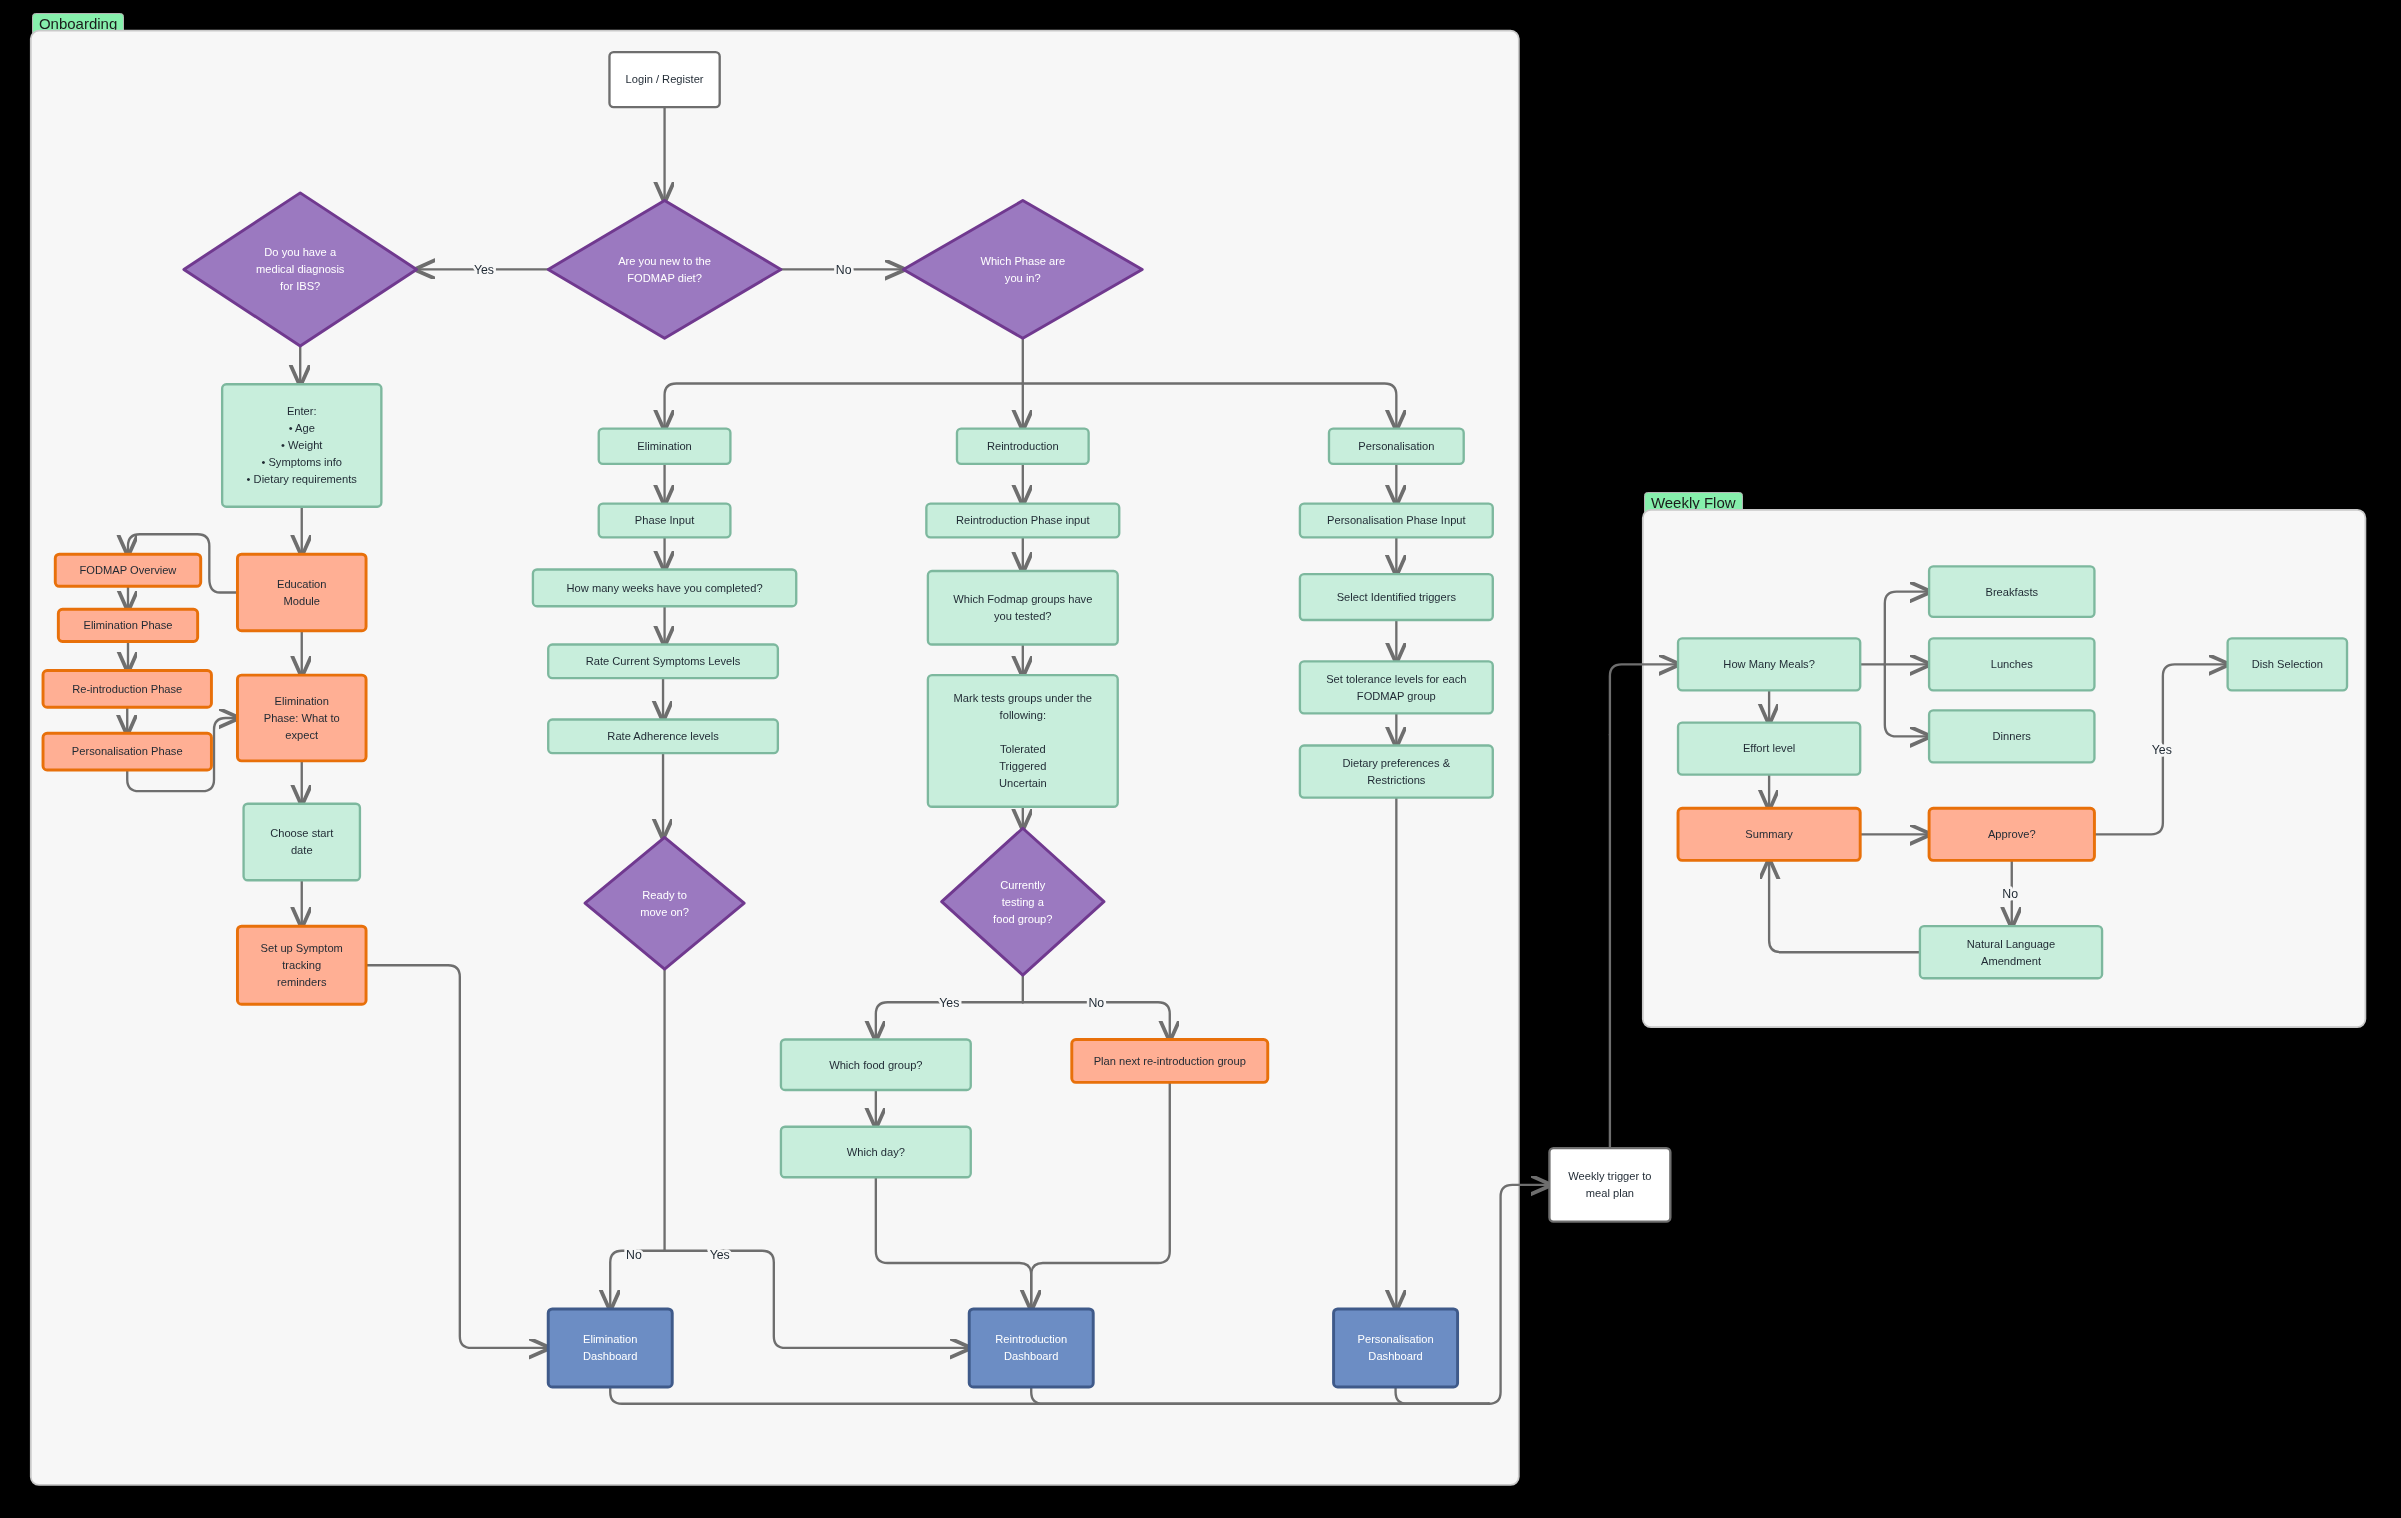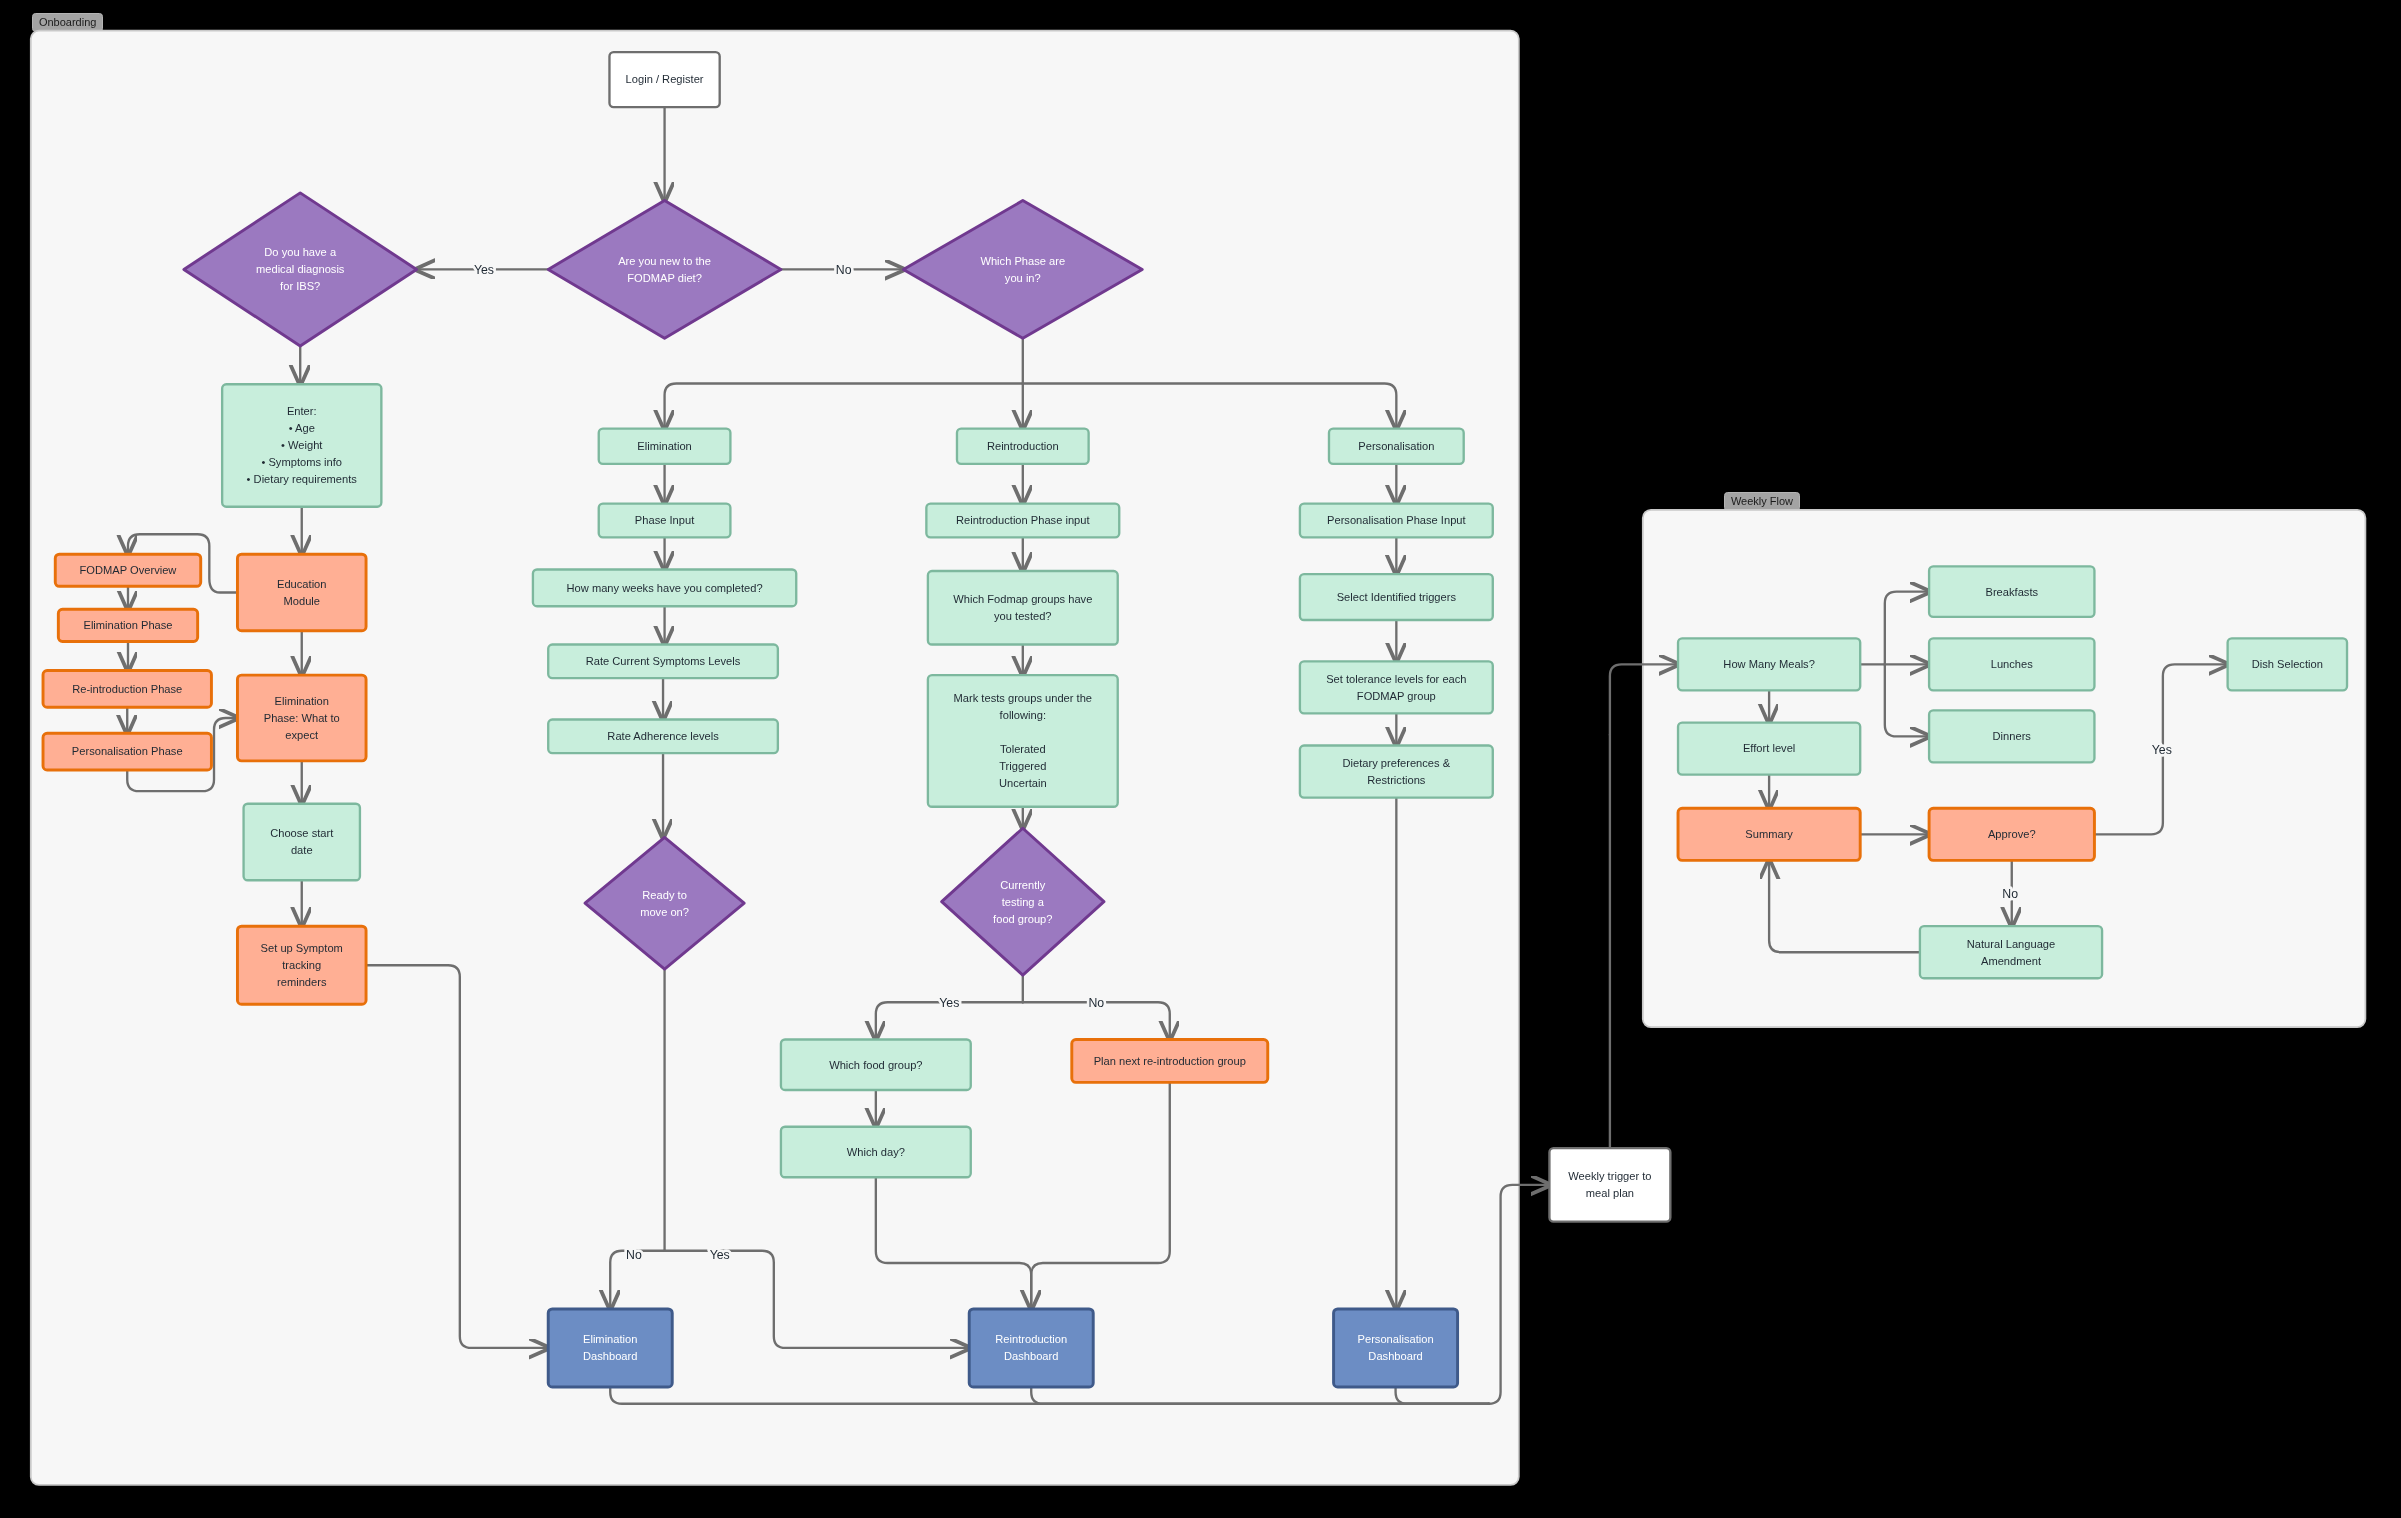--- a/index.html
+++ b/index.html
@@ -1,29 +1,29 @@
 <!DOCTYPE html>
 <html style="font-size:9.4px"><head>
 <meta charset="utf-8">
 <style>
   html,body{margin:0;padding:0;background:#000;}
   #root{position:relative;width:2401px;height:1518px;background:#000;
         font-family:"Liberation Sans","DejaVu Sans",sans-serif;overflow:hidden;}
   svg{position:absolute;left:0;top:0;width:2401px;height:1518px;}
-  .grp-label{position:absolute;background:#a3a3a3;border:0.6px solid #b4b4b4;border-radius:3.5px;
-             padding:2.3px 5.9px;font-size:11px;color:#1b1b1b;line-height:1.1;}
+  .grp-label{position:absolute;background:#86efac;border:0.6px solid #b4b4b4;border-radius:3.5px;
+             padding:2.3px 5.9px;font-size:15px;color:#1b1b1b;line-height:1.1;}
   text{font-family:"Liberation Sans","DejaVu Sans",sans-serif;}
 </style>
 </head>
 <body>
 
 <div id="root">
 
   <div class="grp-label" id="lbl-onboarding" style="left: 32px; top: 13px;">Onboarding</div>
-  <div class="grp-label" id="lbl-weekly" style="left: 1724px; top: 492px;">Weekly Flow</div>
+  <div class="grp-label" id="lbl-weekly" style="left: 1644px; top: 492px;">Weekly Flow</div>
 
   <svg id="canvas" viewBox="0 0 4096 2590">
     <defs>
       <marker id="arw" markerWidth="10" markerHeight="10" refX="8" refY="4" orient="auto" markerUnits="strokeWidth">
         <path d="M0,0 L9,4 L0,8" fill="none" stroke="#6e6e6e" stroke-width="1.6" stroke-linecap="round" stroke-linejoin="round"></path>
       </marker>
     </defs>
     <g id="panels">
         <rect x="52.24" y="52.24" width="2538.864" height="2481.4" rx="14" fill="#f7f7f7" stroke="#c9c9c9" stroke-width="3"></rect>
         <rect x="2802.676" y="869.796" width="1232.864" height="882.856" rx="14" fill="#f7f7f7" stroke="#c9c9c9" stroke-width="3"></rect>

